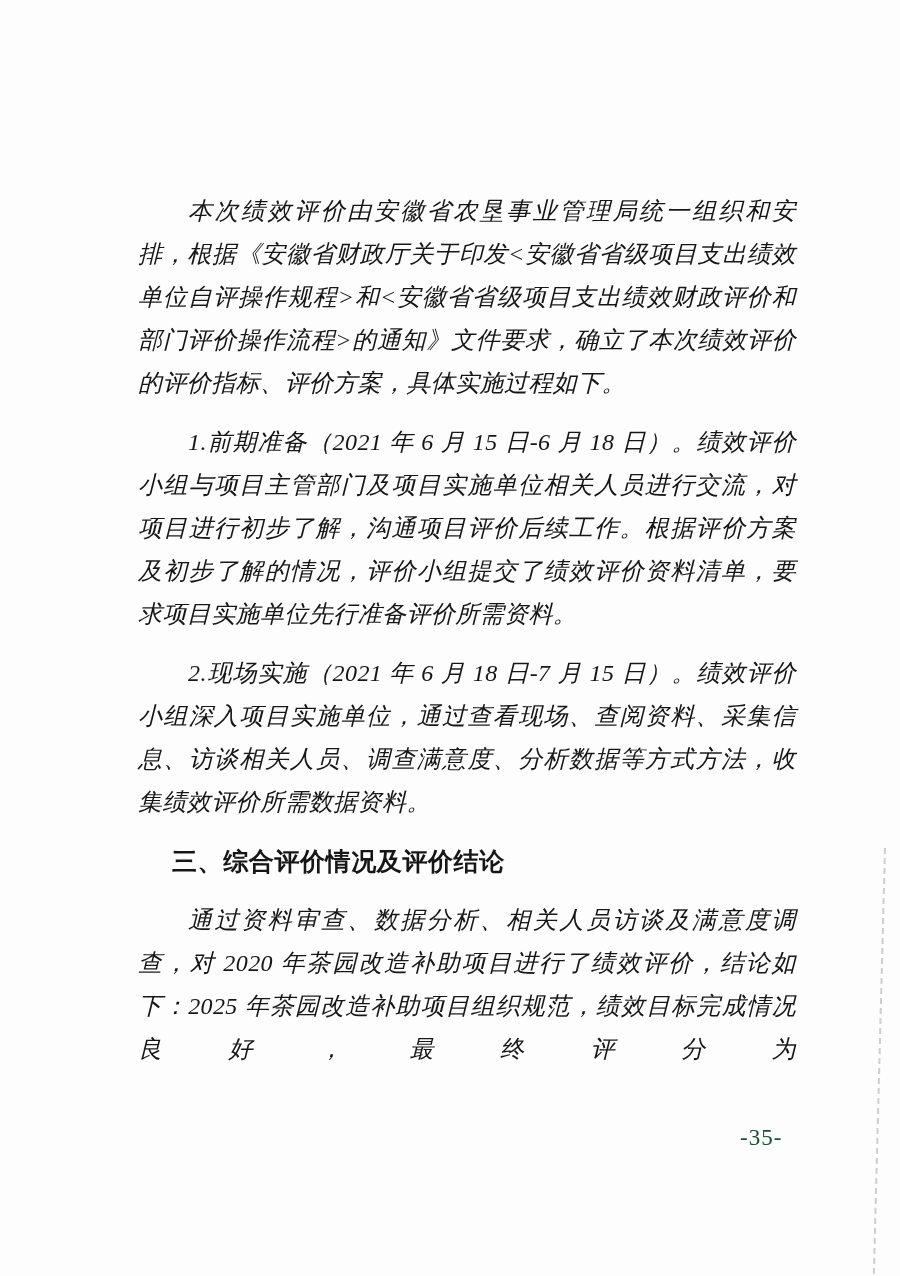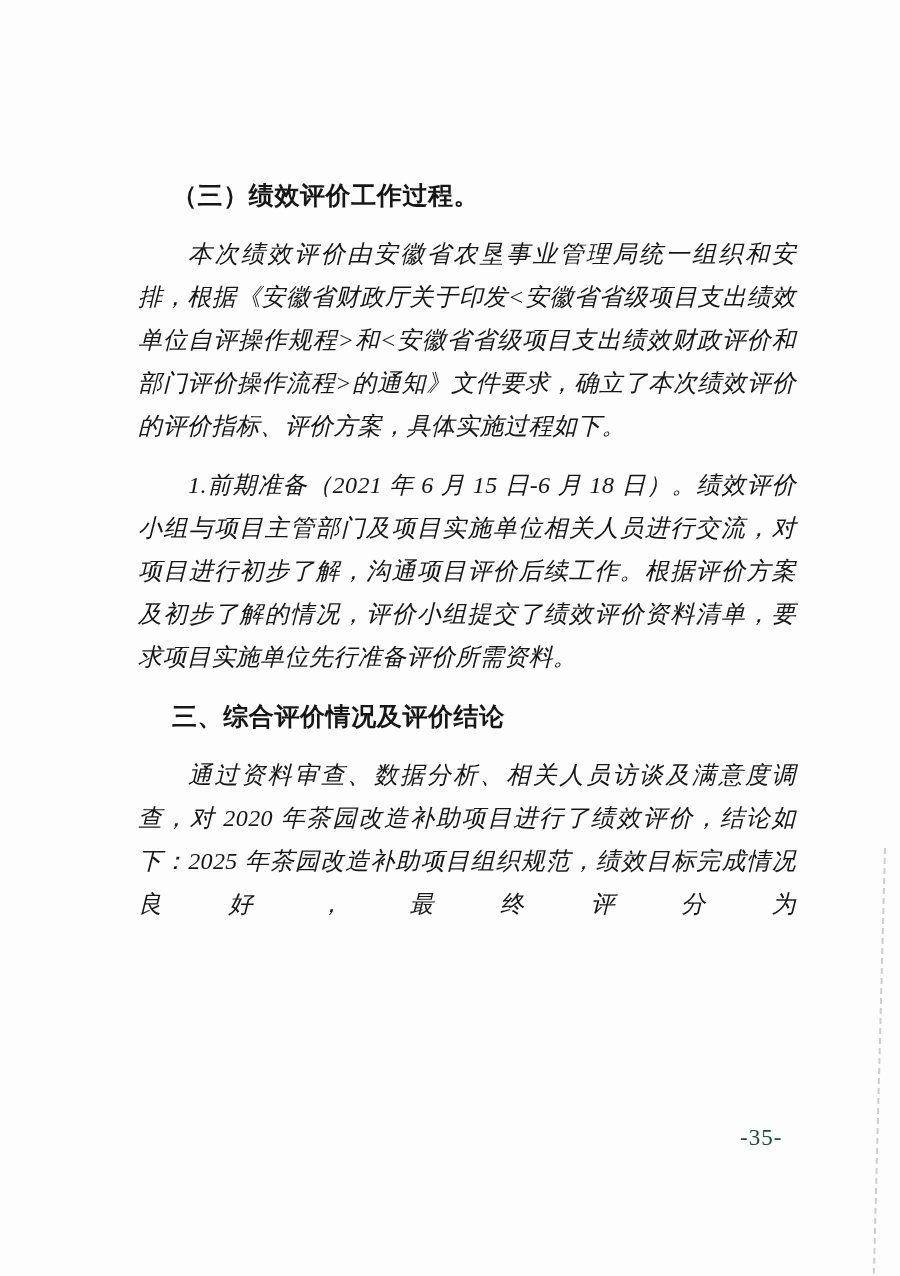--- a/index.html
+++ b/index.html
@@ -67,26 +67,26 @@
     pointer-events: none;
   }
 </style>
 </head>
 <body>
 
 <div class="page">
 
   <div class="content">
 
-    <h3 class="heading">（三）绩效评价工作过程。</h3>
 
     <p>本次绩效评价由安徽省农垦事业管理局统一组织和安排，根据《安徽省财政厅关于印发&lt;安徽省省级项目支出绩效单位自评操作规程&gt;和&lt;安徽省省级项目支出绩效财政评价和部门评价操作流程&gt;的通知》文件要求，确立了本次绩效评价的评价指标、评价方案，具体实施过程如下。</p>
 
     <p>1.前期准备（2021 年 6 月 15 日-6 月 18 日）。绩效评价小组与项目主管部门及项目实施单位相关人员进行交流，对项目进行初步了解，沟通项目评价后续工作。根据评价方案及初步了解的情况，评价小组提交了绩效评价资料清单，要求项目实施单位先行准备评价所需资料。</p>
 
+    <p>2.现场实施（2021 年 6 月 18 日-7 月 15 日）。绩效评价小组深入项目实施单位，通过查看现场、查阅资料、采集信息、访谈相关人员、调查满意度、分析数据等方式方法，收集绩效评价所需数据资料。</p>
 
 
     <h3 class="heading">三、综合评价情况及评价结论</h3>
 
     <p class="cut-off">通过资料审查、数据分析、相关人员访谈及满意度调查，对 2020 年茶园改造补助项目进行了绩效评价，结论如下：2025 年茶园改造补助项目组织规范，绩效目标完成情况良好，最终评分为</p>
 
   </div>
 
   <div class="page-number">-35-</div>
 

